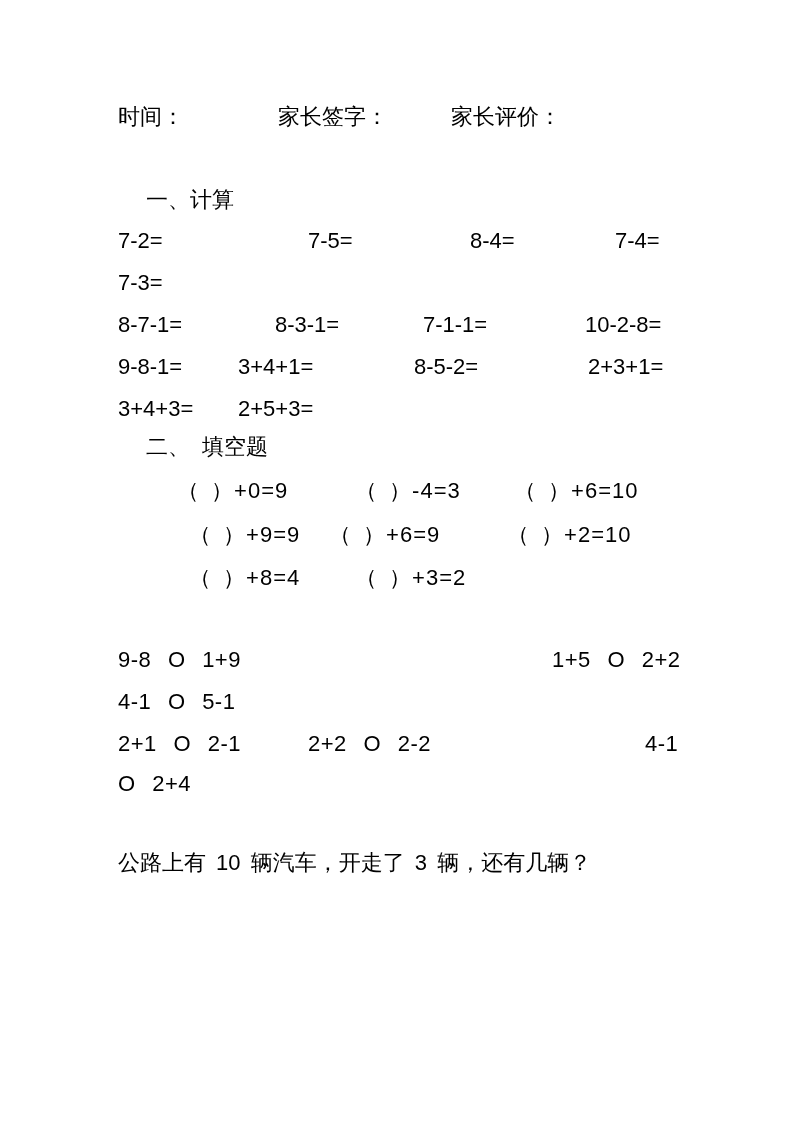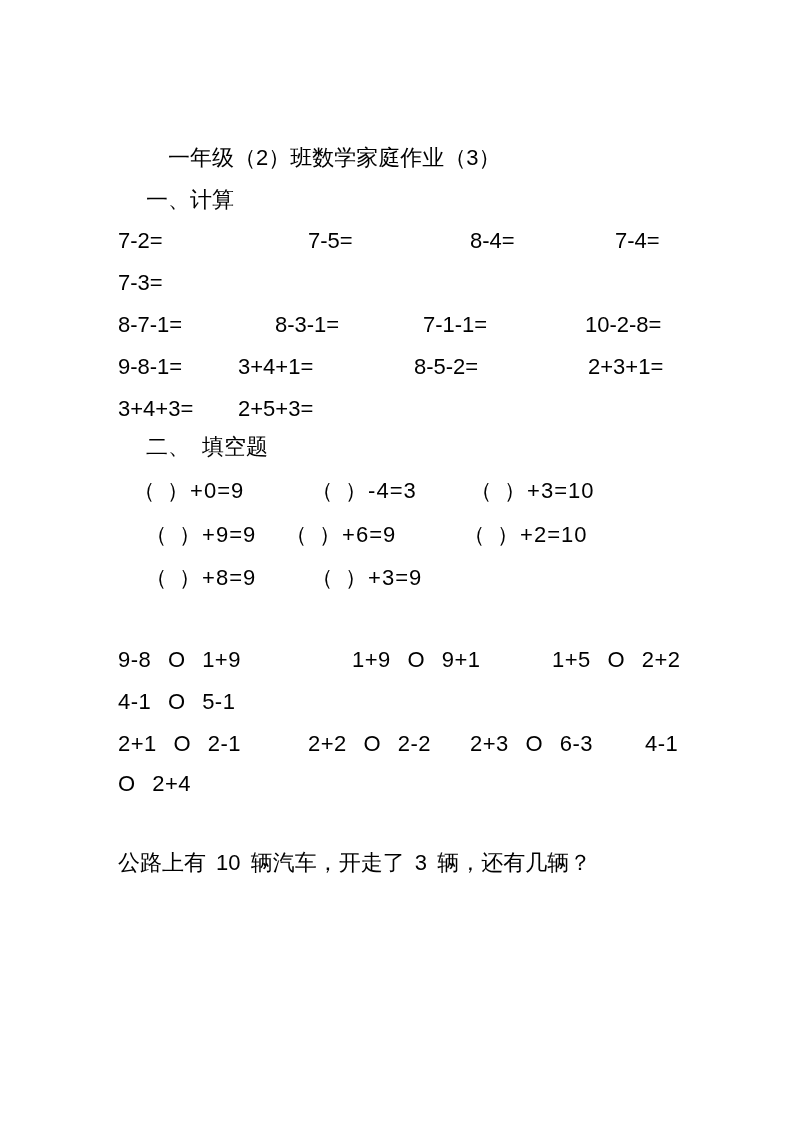--- a/index.html
+++ b/index.html
@@ -25,32 +25,34 @@
     line-height: 30px;
   }
   .item {
     position: absolute;
     top: 0;
     white-space: pre;
   }
   .heading { word-spacing: 6px; margin-left: 28px; }
   .title-line { word-spacing: 6px; }
   .compare .item { word-spacing: 10px; letter-spacing: 0.5px; text-align: center; }
-  .fill .item { word-spacing: 4px; letter-spacing: 1px; }
+  .fill .item { word-spacing: 4px; letter-spacing: 1px; margin-left: 44px; }
   .word-problem-line { word-spacing: 4px; text-align: center; }
 </style>
 </head>
 <body>
 
 <div class="page">
 
+  <div class="line" style="top:102px">
+    <span class="item" style="left:118px">时间：</span>
+    <span class="item" style="left:278px">家长签字：</span>
+    <span class="item" style="left:451px">家长评价：</span>
+  </div>
 
-  <div class="line title-line" style="top:143px">
-    <span class="item" style="left:168px">一年级（2）班数学家庭作业（3）</span>
-  </div>
 
   <div class="line heading" style="top:185px">
     <span class="item" style="left:118px">一、计算</span>
   </div>
 
   <div class="line calc" style="top:226px">
     <span class="item" style="left:118px">7-2=</span>
     <span class="item" style="left:308px">7-5=</span>
     <span class="item" style="left:470px">8-4=</span>
     <span class="item" style="left:615px">7-4=</span>
@@ -75,45 +77,43 @@
     <span class="item" style="left:238px">2+5+3=</span>
   </div>
 
   <div class="line heading" style="top:432px">
     <span class="item" style="left:118px">二、 填空题</span>
   </div>
 
   <div class="line fill" style="top:476px">
     <span class="item" style="left:133px">（ ）+0=9</span>
     <span class="item" style="left:311px">（ ）-4=3</span>
-    <span class="item" style="left:470px">（ ）+3=10</span>
+    <span class="item" style="left:470px">（ ）+6=10</span>
   </div>
   <div class="line fill" style="top:520px">
     <span class="item" style="left:145px">（ ）+9=9</span>
     <span class="item" style="left:285px">（ ）+6=9</span>
     <span class="item" style="left:463px">（ ）+2=10</span>
   </div>
   <div class="line fill" style="top:563px">
-    <span class="item" style="left:145px">（ ）+8=9</span>
-    <span class="item" style="left:311px">（ ）+3=9</span>
+    <span class="item" style="left:145px">（ ）+8=4</span>
+    <span class="item" style="left:311px">（ ）+3=2</span>
   </div>
 
 
   <div class="line compare" style="top:645px">
     <span class="item" style="left:118px">9-8 O 1+9</span>
-    <span class="item" style="left:352px">1+9 O 9+1</span>
     <span class="item" style="left:552px">1+5 O 2+2</span>
   </div>
   <div class="line compare" style="top:687px">
     <span class="item" style="left:118px">4-1 O 5-1</span>
   </div>
   <div class="line compare" style="top:729px">
     <span class="item" style="left:118px">2+1 O 2-1</span>
     <span class="item" style="left:308px">2+2 O 2-2</span>
-    <span class="item" style="left:470px">2+3 O 6-3</span>
     <span class="item" style="left:645px">4-1</span>
   </div>
   <div class="line compare" style="top:769px">
     <span class="item" style="left:118px">O 2+4</span>
   </div>
 
 
   <div class="line word-problem-line" style="top:848px">
     <span class="item" style="left:118px">公路上有 10 辆汽车，开走了 3 辆，还有几辆？</span>
   </div>

